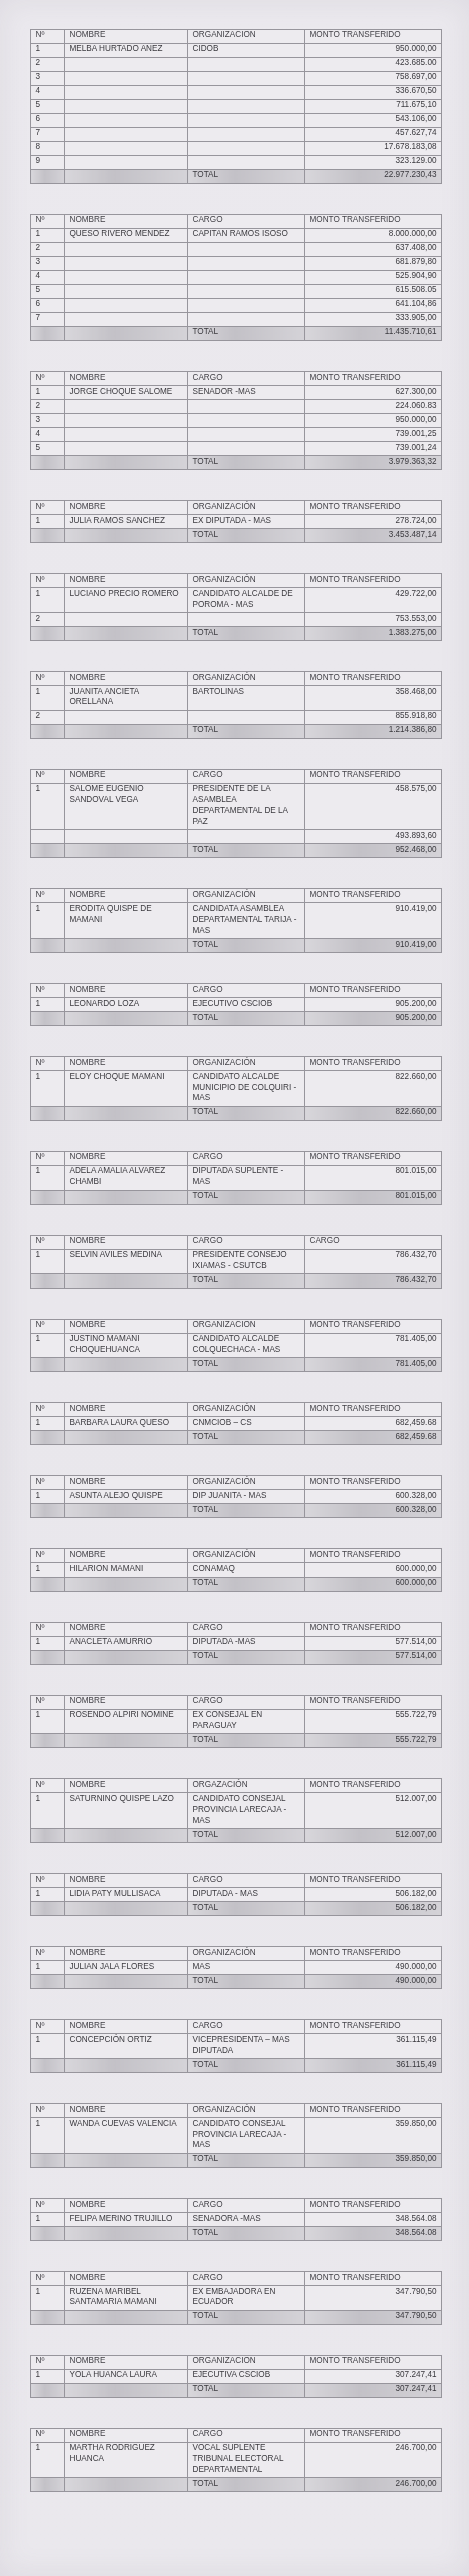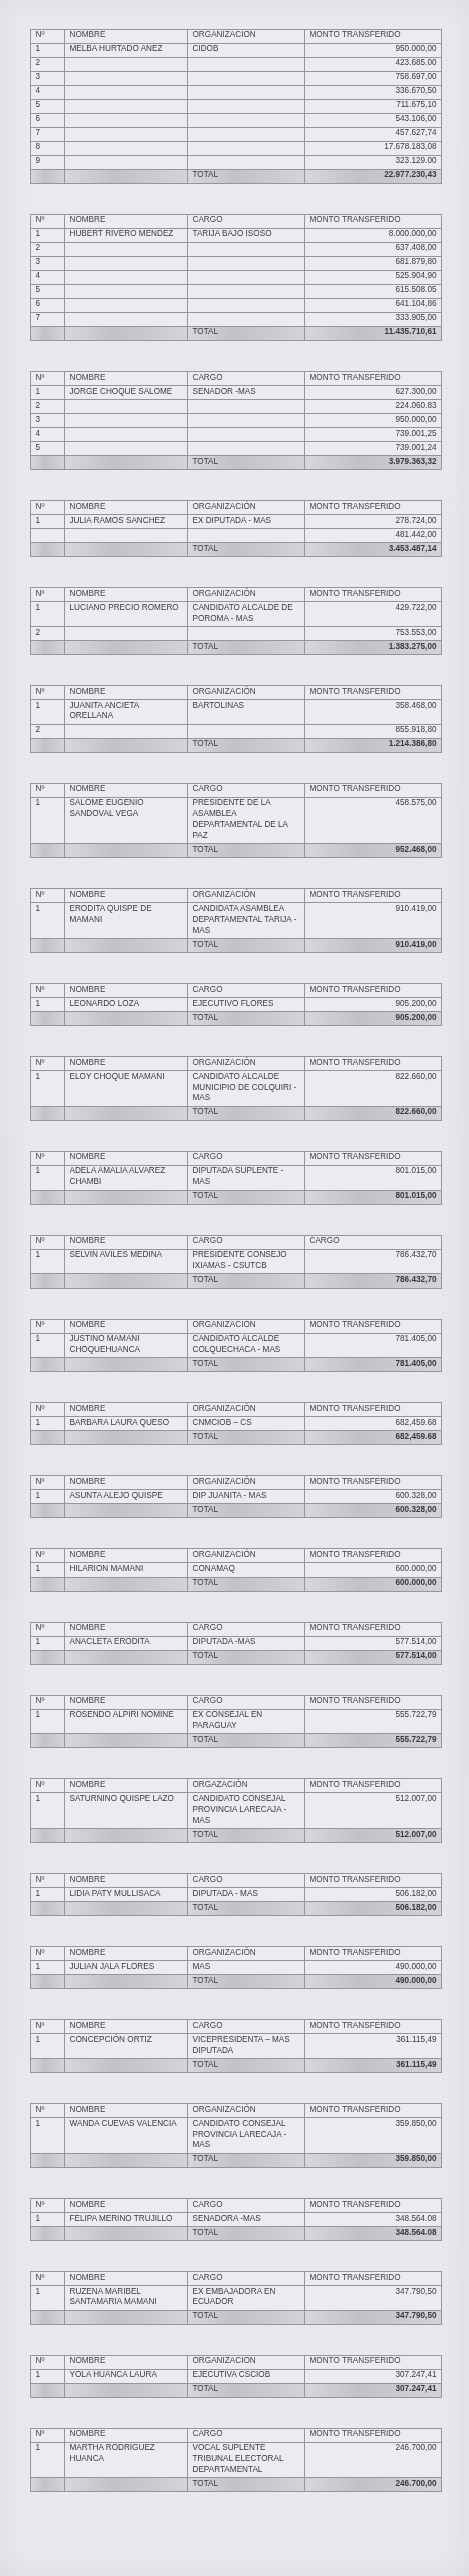--- a/index.html
+++ b/index.html
@@ -37,21 +37,21 @@
     text-align: left;
     font-weight: normal;
     overflow: hidden;
   }
   .data-table th { color: #434248; }
   .data-table td.amount, .data-table th.amount { text-align: right; }
   .total-row td {
     background: #cbc9cf;
     background-image: linear-gradient(90deg, rgba(255,255,255,0.25), rgba(0,0,0,0.04) 40%, rgba(255,255,255,0.18));
   }
-  .total-row td.amount { font-weight: bold; }
+  .total-row td.amount { font-weight: normal; }
 </style>
 </head>
 <body>
 
 <div class="page">
 
   <div id="tables-container">
   <table class="data-table">
     <colgroup>
           <col style="width:34px">
@@ -142,22 +142,22 @@
       <tr>
         <th>Nº</th>
         <th>NOMBRE</th>
         <th>CARGO</th>
         <th>MONTO TRANSFERIDO</th>
       </tr>
     </thead>
     <tbody>
           <tr>
             <td>1</td>
-            <td>HUBERT RIVERO MENDEZ</td>
-            <td>TARIJA BAJO ISOSO</td>
+            <td>QUESO RIVERO MENDEZ</td>
+            <td>CAPITAN RAMOS ISOSO</td>
             <td class="amount">8.000.000,00</td>
           </tr>
           <tr>
             <td>2</td>
             <td></td>
             <td></td>
             <td class="amount">637.408,00</td>
           </tr>
           <tr>
             <td>3</td>
@@ -268,26 +268,20 @@
         <th>MONTO TRANSFERIDO</th>
       </tr>
     </thead>
     <tbody>
           <tr>
             <td>1</td>
             <td>JULIA RAMOS SANCHEZ</td>
             <td>EX DIPUTADA  - MAS</td>
             <td class="amount">278.724,00</td>
           </tr>
-          <tr>
-            <td></td>
-            <td></td>
-            <td></td>
-            <td class="amount">481.442,00</td>
-          </tr>
           <tr class="total-row">
             <td></td>
             <td></td>
             <td>TOTAL</td>
             <td class="amount">3.453.487,14</td>
           </tr>
         </tbody>
   </table>
 
   <table class="data-table">
@@ -379,20 +373,26 @@
         <th>MONTO TRANSFERIDO</th>
       </tr>
     </thead>
     <tbody>
           <tr>
             <td>1</td>
             <td>SALOME EUGENIO SANDOVAL VEGA</td>
             <td>PRESIDENTE DE LA ASAMBLEA DEPARTAMENTAL  DE LA PAZ</td>
             <td class="amount">458.575,00</td>
           </tr>
+          <tr>
+            <td></td>
+            <td></td>
+            <td></td>
+            <td class="amount">493.893,60</td>
+          </tr>
           <tr class="total-row">
             <td></td>
             <td></td>
             <td>TOTAL</td>
             <td class="amount">952.468,00</td>
           </tr>
         </tbody>
   </table>
 
   <table class="data-table">
@@ -438,21 +438,21 @@
         <th>Nº</th>
         <th>NOMBRE</th>
         <th>CARGO</th>
         <th>MONTO TRANSFERIDO</th>
       </tr>
     </thead>
     <tbody>
           <tr>
             <td>1</td>
             <td>LEONARDO LOZA</td>
-            <td>EJECUTIVO FLORES</td>
+            <td>EJECUTIVO CSCIOB</td>
             <td class="amount">905.200,00</td>
           </tr>
           <tr class="total-row">
             <td></td>
             <td></td>
             <td>TOTAL</td>
             <td class="amount">905.200,00</td>
           </tr>
         </tbody>
   </table>
@@ -685,21 +685,21 @@
       <tr>
         <th>Nº</th>
         <th>NOMBRE</th>
         <th>CARGO</th>
         <th>MONTO TRANSFERIDO</th>
       </tr>
     </thead>
     <tbody>
           <tr>
             <td>1</td>
-            <td>ANACLETA ERODITA</td>
+            <td>ANACLETA AMURRIO</td>
             <td>DIPUTADA -MAS</td>
             <td class="amount">577.514,00</td>
           </tr>
           <tr class="total-row">
             <td></td>
             <td></td>
             <td>TOTAL</td>
             <td class="amount">577.514,00</td>
           </tr>
         </tbody>

